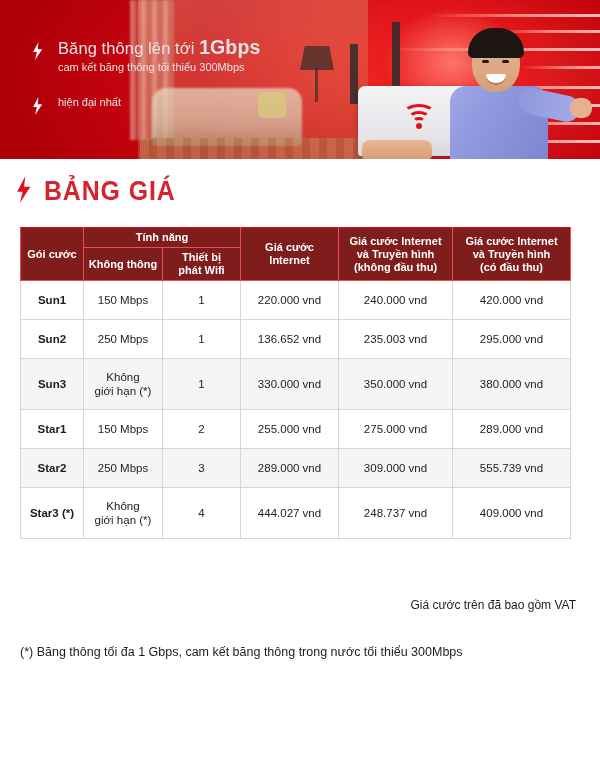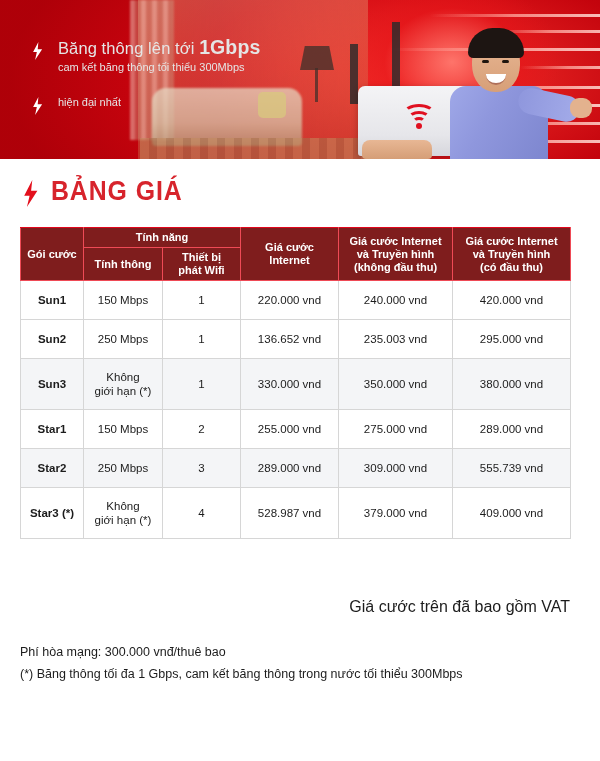--- a/index.html
+++ b/index.html
@@ -134,21 +134,21 @@
     position:absolute;left:4px;top:4px;width:11px;height:18px;background:#fff;
     clip-path:polygon(58% 0,10% 56%,44% 56%,28% 100%,92% 40%,52% 40%);
   }
   .b-l1{font-size:16.5px;line-height:19px;letter-spacing:.1px;white-space:nowrap;}
   .b-l1 strong{font-size:19.5px;font-weight:bold;}
   .b-l2{font-size:11px;line-height:18px;white-space:nowrap;}
   .b2-l1{font-size:16px;line-height:20px;}
   .b2-l1 strong{font-size:20px;font-weight:bold;}
 
   
-  .title-row{position:absolute;left:23px;top:176px;display:flex;align-items:flex-end;}
+  .title-row{position:absolute;left:16px;top:176px;display:flex;align-items:flex-start;}
   .title-bolt{
     width:15px;height:27px;background:#e3101d;margin-right:13px;
     clip-path:polygon(62% 0,8% 58%,44% 58%,26% 100%,96% 40%,54% 40%);
   }
   .title-text{
     font-size:27px;font-weight:bold;color:#d7242c;letter-spacing:1px;
     font-family:"Liberation Sans Narrow","Liberation Sans",sans-serif;
     transform:scaleX(.92);transform-origin:left center;
   }
 
@@ -174,21 +174,21 @@
   .c5{width:114px;}
   .c6{width:118px;}
   .ptable tbody td{height:38px;}
   .ptable tbody tr.alt td{background:#f4f5f7;}
   .ptable tbody tr.tall td{height:50px;}
   .ptable tbody td.pkg{text-align:center;font-size:11.5px;font-weight:bold;}
   .two-line{line-height:14px;}
 
   
   .vat-note{
-    position:absolute;right:30px;top:598px;font-size:16px;color:#1c1c1c;
+    position:absolute;right:24px;top:598px;font-size:12px;color:#1c1c1c;
   }
   .foot{
     position:absolute;left:20px;top:641px;font-size:12.5px;color:#1c1c1c;line-height:22px;
   }
 </style>
 </head>
 <body>
 
 <div class="banner">
   <div class="banner-bg"></div>
@@ -277,21 +277,21 @@
         <div>và Truyền hình</div>
         <div>(không đầu thu)</div>
       </th>
       <th rowspan="2">
         <div>Giá cước Internet</div>
         <div>và Truyền hình</div>
         <div>(có đầu thu)</div>
       </th>
     </tr>
     <tr>
-      <th>Tính thông</th>
+      <th>Không thông</th>
       <th>
         <div>Thiết bị</div>
         <div>phát Wifi</div>
       </th>
     </tr>
   </thead>
   <tbody>
     <tr>
       <td class="pkg">Sun1</td>
       <td>
@@ -347,24 +347,23 @@
       <td>309.000 vnd</td>
       <td>555.739 vnd</td>
     </tr>
     <tr class="tall">
       <td class="pkg">Star3 (*)</td>
       <td>
           <div class="two-line">Không</div>
           <div class="two-line">giới hạn (*)</div>
         </td>
       <td>4</td>
-      <td>528.987 vnd</td>
-      <td>379.000 vnd</td>
+      <td>444.027 vnd</td>
+      <td>248.737 vnd</td>
       <td>409.000 vnd</td>
     </tr>
   </tbody>
 </table>
 
 <div class="vat-note">Giá cước trên đã bao gồm VAT</div>
 <div class="foot">
-  <div>Phí hòa mạng: 300.000 vnđ/thuê bao</div>
   <div>(*) Băng thông tối đa 1 Gbps, cam kết băng thông trong nước tối thiểu 300Mbps</div>
 </div>
 
 </body></html>

